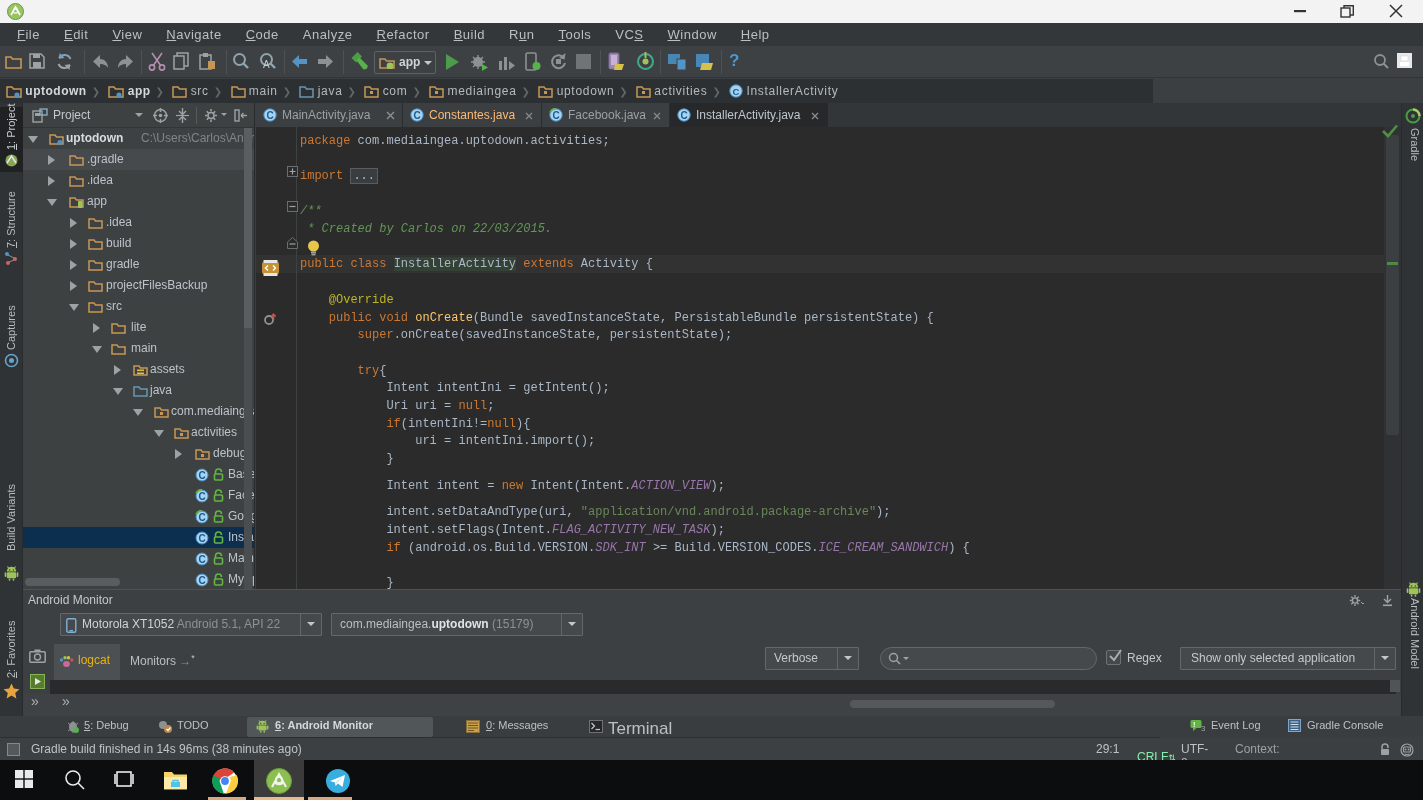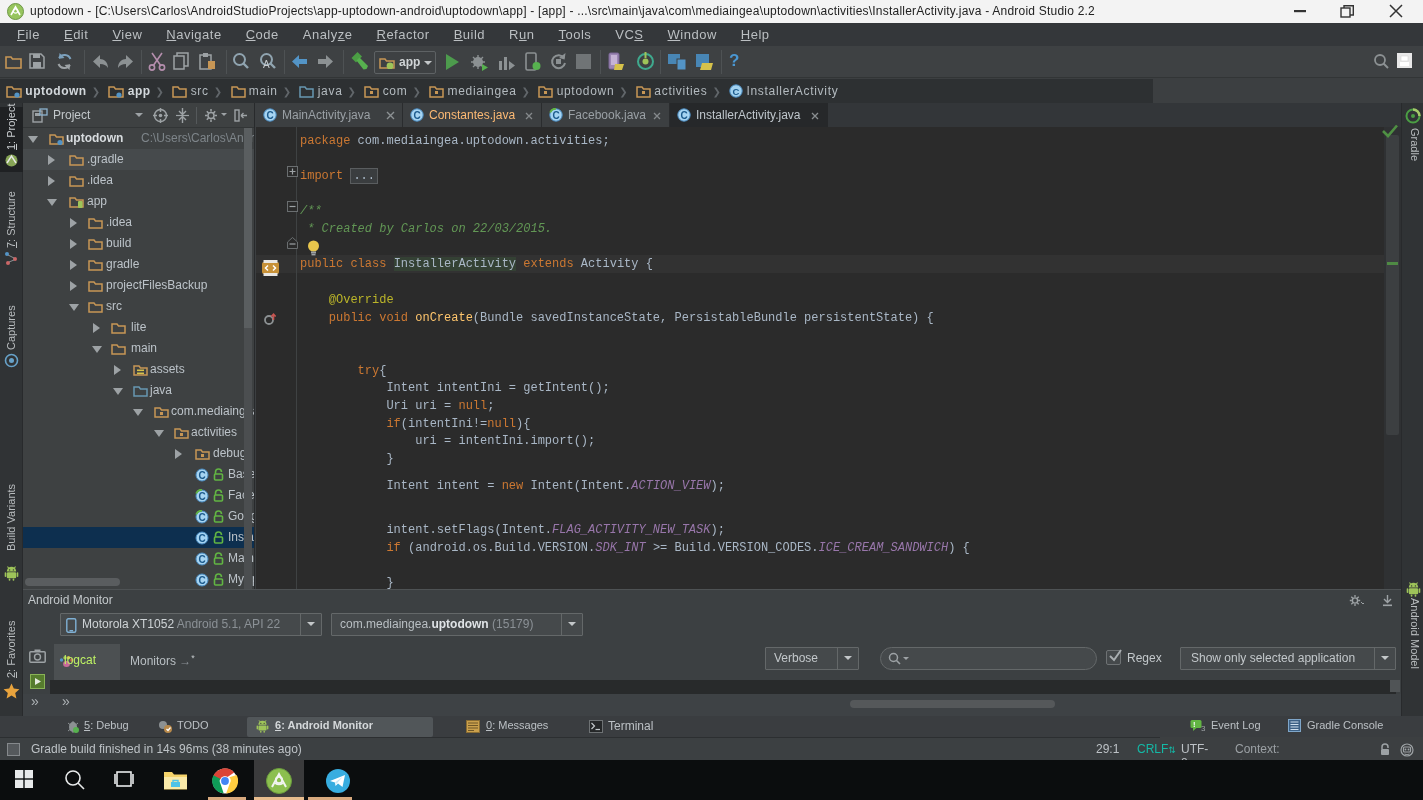--- a/index.html
+++ b/index.html
@@ -28,21 +28,20 @@
 </style></head><body>
 <div id="w">
 
 <div class="ab" style="left:0;top:0;width:1423px;height:23px;background:#f3f3f3">
   <svg class="ic" style="left:7px;top:3px" width="17" height="17" viewBox="0 0 17 17">
         <circle cx="8.5" cy="8.5" r="8" fill="#97c55e"></circle>
         <circle cx="8.5" cy="8.5" r="8" fill="none" stroke="#6e9747" stroke-width="1"></circle>
         <path d="M4 12 L8.5 4 L13 12" stroke="#fff" stroke-width="1.6" fill="none"></path>
         <circle cx="8.5" cy="8" r="2.2" fill="none" stroke="#fff" stroke-width="1.2"></circle>
       </svg>
-  <div class="ab" style="left:30px;top:4px;color:#222;font-size:12px;letter-spacing:0.22px;white-space:nowrap">uptodown - [C:\Users\Carlos\AndroidStudioProjects\app-uptodown-android\uptodown\app] - [app] - ...\src\main\java\com\mediaingea\uptodown\activities\InstallerActivity.java - Android Studio 2.2</div>
   <svg class="ic" style="left:1294px;top:10px" width="15" height="3">
         <rect x="0" y="0" width="12" height="2.2" fill="#333"></rect>
       </svg>
   <svg class="ic" style="left:1340px;top:4px" width="16" height="15">
         <rect x="1" y="4" width="9" height="9" fill="#f3f3f3" stroke="#333" stroke-width="1.4"></rect>
         <path d="M4 4 V1.7 H13.3 V11 H10" fill="none" stroke="#333" stroke-width="1.4"></path>
       </svg>
   <svg class="ic" style="left:1389px;top:4px" width="15" height="15">
         <path d="M1 1 L13 13 M13 1 L1 13" stroke="#333" stroke-width="1.5"></path>
       </svg>
@@ -844,27 +843,29 @@
 <div class="ab" style="left:256px;top:127px;width:1145px;height:462px;background:#2b2b2b;overflow:hidden">
 <div class="ab" style="left:0;top:128px;width:1145px;height:18px;background:#323232"></div>
 <div class="ab" style="left:40px;top:0;width:1px;height:462px;background:#3f4243"></div>
 <div class="codeline" style="left:44px;top:4.5px;height:18px;line-height:18px"><span class="kw">package</span> com.mediaingea.uptodown.activities;</div>
 <div class="codeline" style="left:44px;top:39.9px;height:18px;line-height:18px"><span class="kw">import</span> <span style="background:#3a3d3f;border:1px solid #5a5d5f;padding:0 2px">...</span></div>
 <div class="codeline" style="left:44px;top:75.3px;height:18px;line-height:18px"><span class="cm">/**</span></div>
 <div class="codeline" style="left:44px;top:93px;height:18px;line-height:18px"><span class="cm"> * Created by Carlos on 22/03/2015.</span></div>
 <div class="codeline" style="left:44px;top:128.4px;height:18px;line-height:18px"><span class="kw">public class</span> <span style="background:#344134">InstallerActivity</span> <span class="kw">extends</span> Activity {</div>
 <div class="codeline" style="left:44px;top:163.8px;height:18px;line-height:18px">    <span class="an">@Override</span></div>
 <div class="codeline" style="left:44px;top:181.5px;height:18px;line-height:18px">    <span class="kw">public void</span> <span class="md">onCreate</span>(Bundle savedInstanceState, PersistableBundle persistentState) {</div>
+<div class="codeline" style="left:44px;top:199.2px;height:18px;line-height:18px">        <span class="kw">super</span>.onCreate(savedInstanceState, persistentState);</div>
 <div class="codeline" style="left:44px;top:234.6px;height:18px;line-height:18px">        <span class="kw">try</span>{</div>
 <div class="codeline" style="left:44px;top:252.3px;height:18px;line-height:18px">            Intent intentIni = getIntent();</div>
 <div class="codeline" style="left:44px;top:270px;height:18px;line-height:18px">            Uri uri = <span class="kw">null</span>;</div>
 <div class="codeline" style="left:44px;top:287.7px;height:18px;line-height:18px">            <span class="kw">if</span>(intentIni!=<span class="kw">null</span>){</div>
 <div class="codeline" style="left:44px;top:305.4px;height:18px;line-height:18px">                uri = intentIni.import();</div>
 <div class="codeline" style="left:44px;top:323.1px;height:18px;line-height:18px">            }</div>
 <div class="codeline" style="left:44px;top:350px;height:18px;line-height:18px">            Intent intent = <span class="kw">new</span> Intent(Intent.<span class="cn">ACTION_VIEW</span>);</div>
+<div class="codeline" style="left:44px;top:376.2px;height:18px;line-height:18px">            intent.setDataAndType(uri, <span class="st">"application/vnd.android.package-archive"</span>);</div>
 <div class="codeline" style="left:44px;top:393.9px;height:18px;line-height:18px">            intent.setFlags(Intent.<span class="cn">FLAG_ACTIVITY_NEW_TASK</span>);</div>
 <div class="codeline" style="left:44px;top:411.6px;height:18px;line-height:18px">            <span class="kw">if</span> (android.os.Build.VERSION.<span class="cn">SDK_INT</span> &gt;= Build.VERSION_CODES.<span class="cn">ICE_CREAM_SANDWICH</span>) {</div>
 <div class="codeline" style="left:44px;top:447px;height:18px;line-height:18px">            }</div>
 <svg class="ic" style="left:6px;top:133px" width="17" height="16">
         <rect x="0" y="2" width="17" height="12" rx="2" fill="#c79138"></rect>
         <rect x="1.5" y="0" width="14" height="3" fill="#e8e6e3"></rect>
         <rect x="1.5" y="13" width="14" height="3" fill="#e8e6e3"></rect>
         <path d="M6 5.5 L3.5 8 L6 10.5 M11 5.5 L13.5 8 L11 10.5" stroke="#fff" stroke-width="1.5" fill="none"></path>
       </svg>
 <svg class="ic" style="left:8px;top:186px" width="12" height="14">
@@ -950,21 +951,21 @@
         <path d="M5 4 L11 7.5 L5 11 z" fill="#e6ebe0"></path>
       </svg>
 <div class="ab" style="left:31px;top:54px;width:66px;height:36px;background:#4c5052"></div>
 <svg class="ic" style="left:36px;top:65px" width="15" height="13">
         <ellipse cx="7.5" cy="9" rx="3.4" ry="3" fill="#c96a9a"></ellipse>
         <circle cx="2.5" cy="5" r="1.7" fill="#5394c6"></circle>
         <circle cx="6" cy="2.8" r="1.7" fill="#9ec459"></circle>
         <circle cx="9.5" cy="2.8" r="1.7" fill="#d6c24a"></circle>
         <circle cx="12.8" cy="5" r="1.7" fill="#c75450"></circle>
       </svg>
-<div class="ab" style="left:41px;top:63px;color:#bef264">logcat</div>
+<div class="ab" style="left:55px;top:63px;color:#eab308">logcat</div>
 <div class="ab" style="left:107px;top:63px;color:#b9bfc3">Monitors <span style="color:#8b9196">→</span><span style="color:#c3c8cb;font-size:9px;vertical-align:4px">*</span></div>
 <div class="ddbox" style="left:742px;top:57px;width:94px">
         <div class="ab" style="left:8px;top:0;color:#c3c8cb">Verbose</div>
         <div class="ddarr"></div>
       </div>
 <div class="ab" style="left:857px;top:57px;width:217px;height:23px;background:#45494b;border:1px solid #646869;border-radius:12px">
 <svg class="ic" style="left:7px;top:4px" width="14" height="14">
           <circle cx="5.5" cy="5.5" r="4" fill="none" stroke="#9da2a5" stroke-width="1.5"></circle>
           <path d="M8.5 8.5 L12 12" stroke="#9da2a5" stroke-width="1.6"></path>
         </svg>
@@ -1017,40 +1018,40 @@
 <svg class="ic" style="left:466px;top:4px" width="14" height="13">
         <rect x="0.5" y="0.5" width="13" height="12" fill="#caa04c" stroke="#8a6d33"></rect>
         <path d="M2 3 H12 M2 5.5 H12 M2 8 H12 M2 10.5 H8" stroke="#6e5627" stroke-width="1"></path>
       </svg>
 <div class="tw" style="left:486px;top:3px;color:#bbc0c4;font-size:11px"><span class="u">0</span>: Messages</div>
 <svg class="ic" style="left:589px;top:4px" width="14" height="13">
         <rect x="0.5" y="0.5" width="13" height="12" fill="#252728" stroke="#6e7274"></rect>
         <path d="M2.5 3 L5.5 6 L2.5 9" stroke="#c3c8cb" stroke-width="1.2" fill="none"></path>
         <path d="M6.5 9.5 H11" stroke="#c3c8cb" stroke-width="1.2"></path>
       </svg>
-<div class="tw" style="left:608px;top:3px;color:#bbc0c4;font-size:12px">Terminal</div>
+<div class="tw" style="left:608px;top:3px;color:#bbc0c4;font-size:17px">Terminal</div>
 <svg class="ic" style="left:1190px;top:3px" width="16" height="14">
         <rect x="0.5" y="1" width="11" height="8" rx="1.5" fill="#62b543"></rect>
         <path d="M3 9 L3 12 L6.5 9" fill="#62b543"></path>
         <text x="3" y="8" font-size="7.5" font-weight="bold" fill="#fff" font-family="Liberation Sans">!</text>
         <text x="11" y="12" font-size="8" fill="#9da2a5" font-family="Liberation Sans">3</text>
       </svg>
 <div class="tw" style="left:1211px;top:3px;color:#bbc0c4;font-size:11px">Event Log</div>
 <svg class="ic" style="left:1288px;top:3px" width="14" height="14">
         <rect x="0.5" y="0.5" width="12" height="12" fill="#3d6185" stroke="#7fa6c9"></rect>
         <path d="M2.5 3 H10.5 M2.5 5.5 H10.5 M2.5 8 H10.5 M2.5 10.5 H10.5" stroke="#cfe0ee" stroke-width="1"></path>
       </svg>
 <div class="tw" style="left:1307px;top:3px;color:#bbc0c4;font-size:11px">Gradle Console</div>
 </div>
 
 <div class="ab" style="left:0;top:737px;width:1160px;height:23px;background:#3c4042;border-top:1px solid #2c2f31">
 <div class="ab" style="left:7px;top:5px;width:13px;height:13px;border:1px solid #85898c;background:#55595c"></div>
 <div class="ab" style="left:31px;top:4px;color:#bdc2c6">Gradle build finished in 14s 96ms (38 minutes ago)</div>
 <div class="ab" style="left:1096px;top:4px;color:#bdc2c6">29:1</div>
-<div class="ab" style="left:1137px;top:4px;color:#14b8a6">CRLF<span style="font-size:9px">⇅</span></div>
+<div class="ab" style="left:1137px;top:12px;color:#86efac">CRLF<span style="font-size:9px">⇅</span></div>
 <div class="ab" style="left:1181px;top:4px;color:#bdc2c6">UTF-8<span style="font-size:9px">⇅</span></div>
 <div class="ab" style="left:1235px;top:4px;color:#9ba0a4">Context: &lt;no context&gt;</div>
 <svg class="ic" style="left:1379px;top:5px" width="12" height="13">
         <path d="M3 6 V4 a3 3 0 0 1 6 0 V5" fill="none" stroke="#9da2a5" stroke-width="1.5"></path>
         <rect x="2" y="6" width="8" height="6" rx="1" fill="#9da2a5"></rect>
       </svg>
 <svg class="ic" style="left:1400px;top:5px" width="14" height="14">
         <circle cx="7" cy="7" r="6" fill="none" stroke="#9da2a5" stroke-width="1.2"></circle>
         <rect x="3.5" y="4" width="7" height="5" rx="1" fill="none" stroke="#9da2a5" stroke-width="1.2"></rect>
         <circle cx="5.5" cy="6.5" r="0.9" fill="#9da2a5"></circle>

